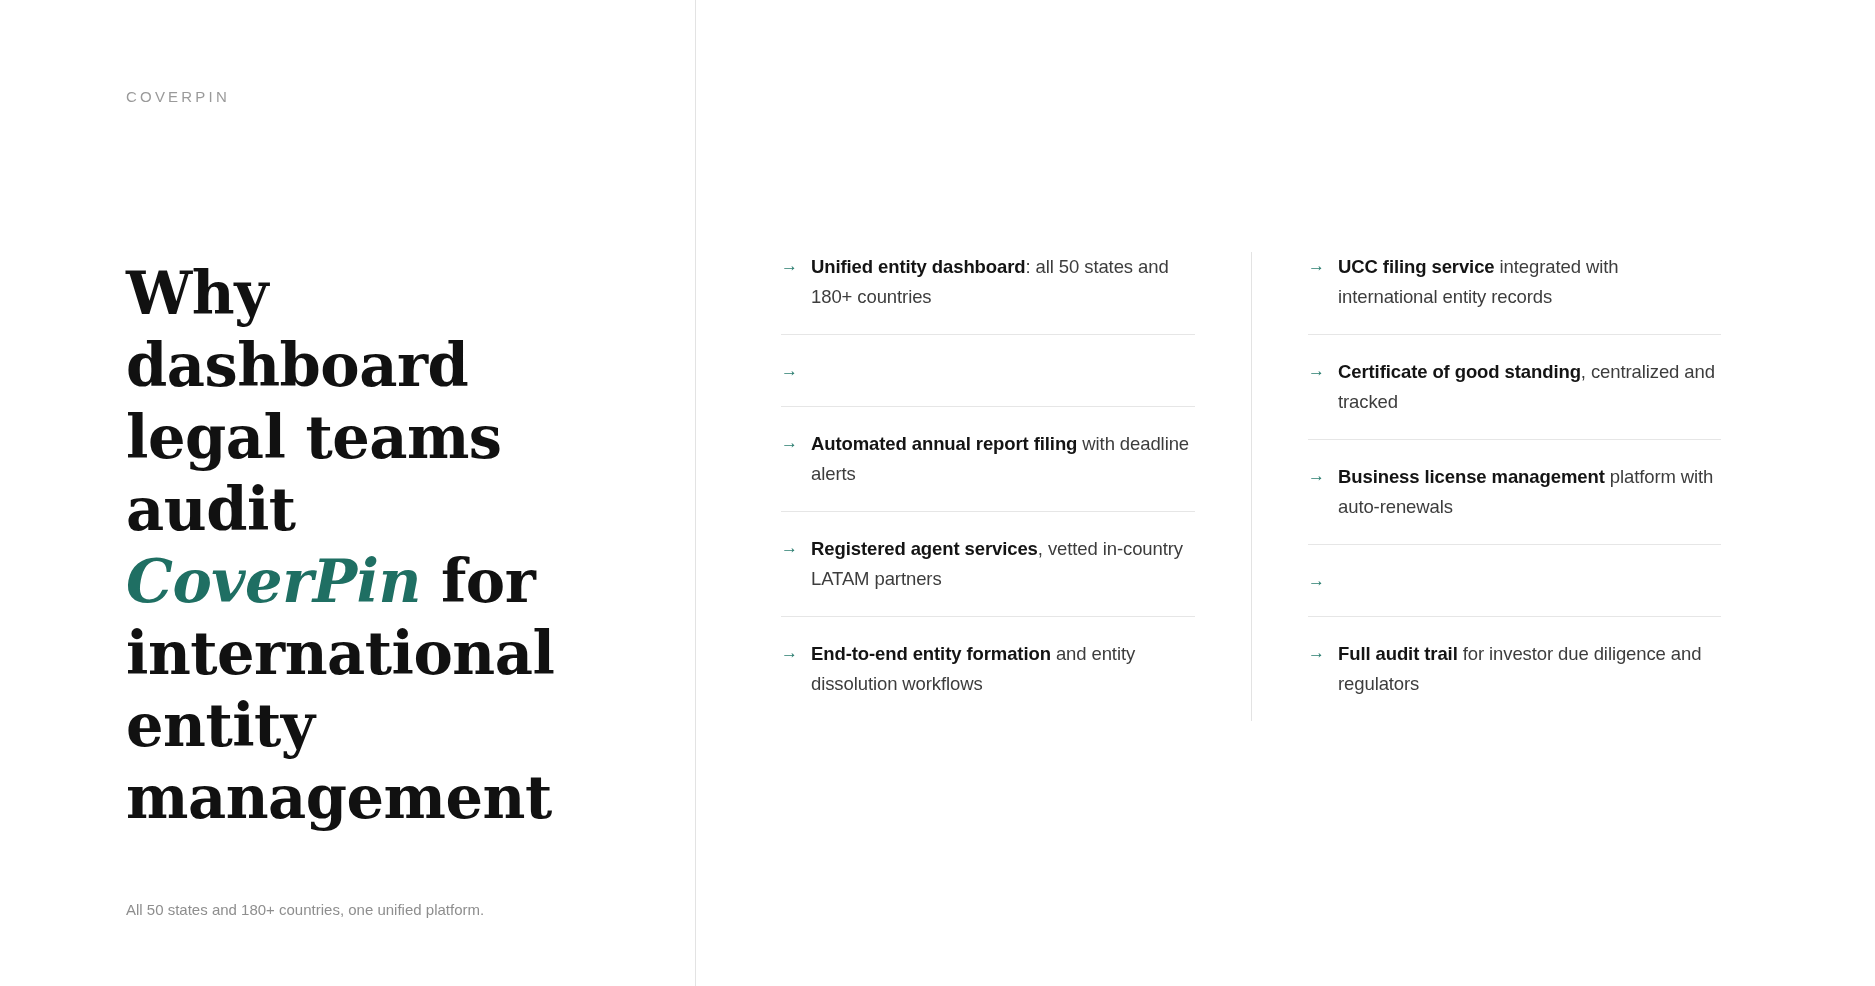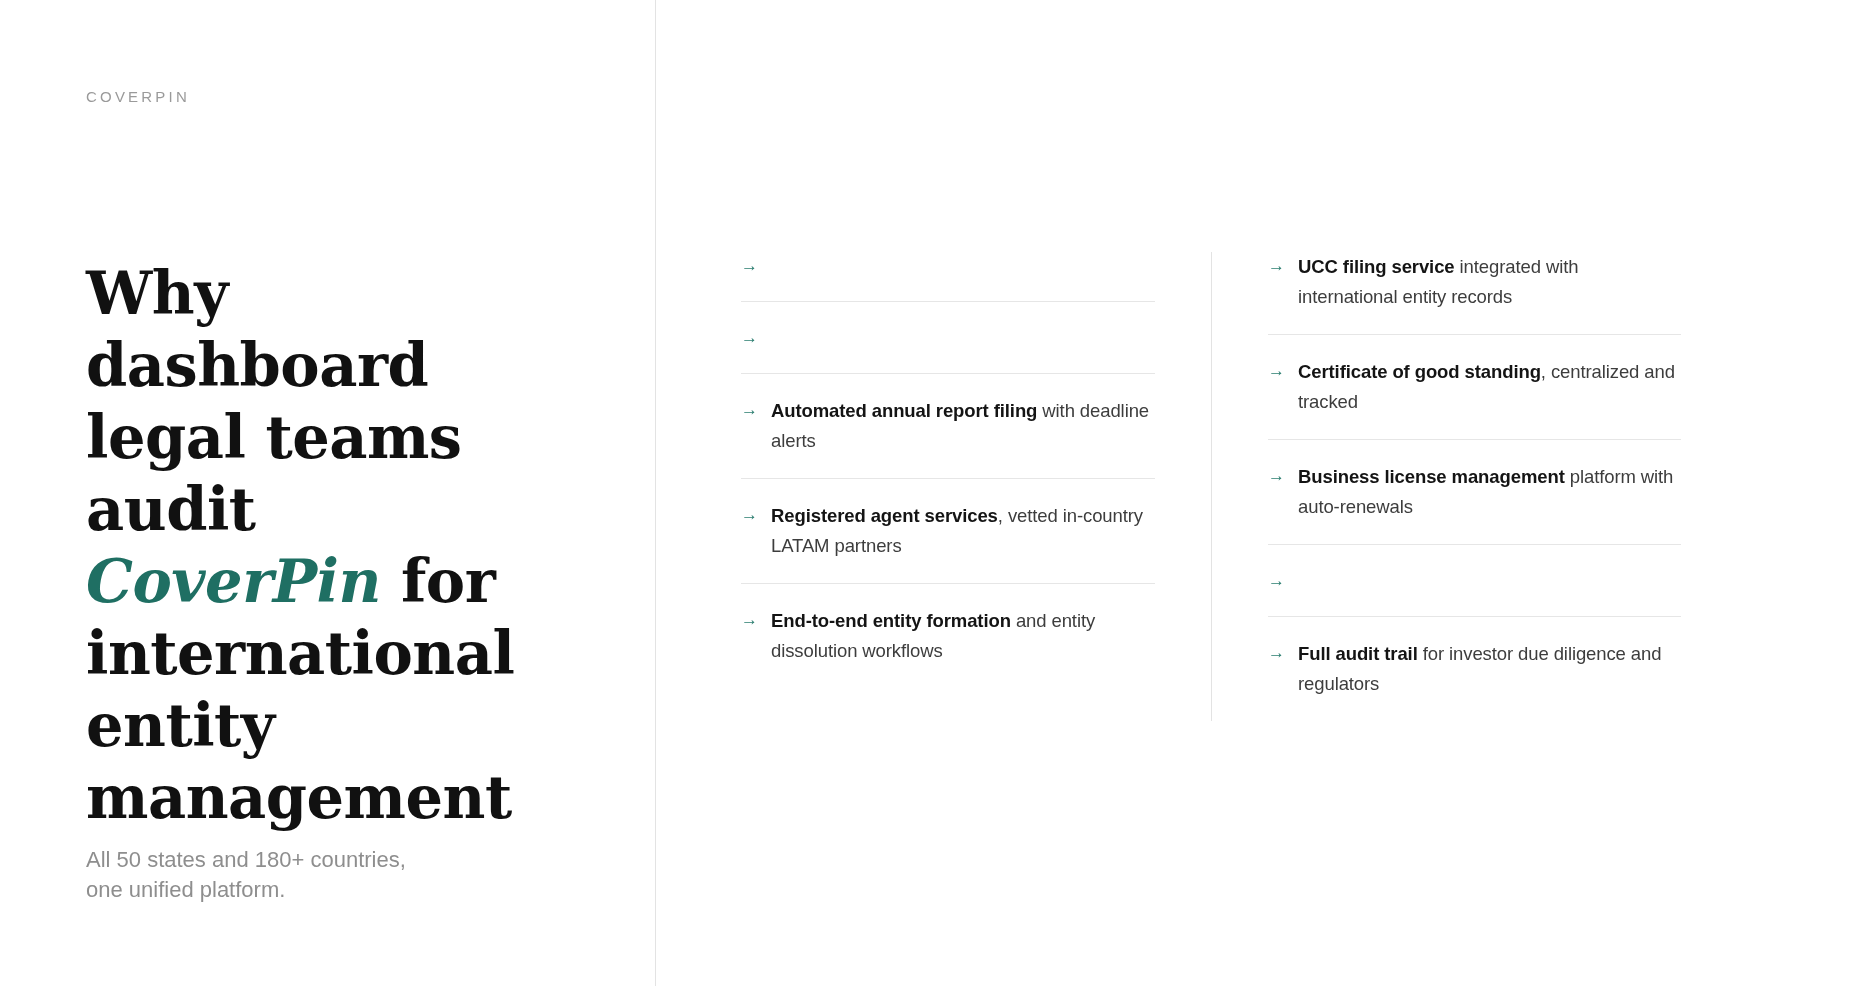--- a/index.html
+++ b/index.html
@@ -23,20 +23,21 @@
   }
 
   
   .left-panel {
     position: relative;
     width: 656px;
     height: 986px;
     box-sizing: border-box;
     padding: 0 0 0 86px;
     flex: 0 0 656px;
+    margin-left: 40px;
   }
   .left-divider {
     position: absolute;
     top: 0;
     right: 0;
     width: 1px;
     height: 986px;
     background: #e3e3e3;
   }
   .brand {
@@ -61,24 +62,24 @@
     color: #111111;
   }
   .headline .accent {
     font-family: "DejaVu Serif", "Liberation Serif", serif;
     font-style: italic;
     font-weight: 700;
     color: #1f6f63;
   }
   .subtext {
     position: absolute;
-    top: 845px;
+    top: 895px;
     left: 86px;
     width: 360px;
-    font-size: 22px;
+    font-size: 15px;
     line-height: 30px;
     color: #8e8e8e;
   }
 
   
   .right-panel {
     position: relative;
     flex: 1 1 auto;
     height: 986px;
   }
@@ -156,20 +157,23 @@
     <div class="left-divider"></div>
   </div>
 
   <div class="right-panel">
     <div class="columns">
 
       <div class="col col-left">
 
         <div class="feature">
           <span class="arrow">→</span>
+          <div class="feature-text">
+            <span class="strong">Unified entity dashboard</span><span>: all 50 states and 180+ countries</span>
+          </div>
         </div>
 
         <div class="feature">
           <span class="arrow">→</span>
         </div>
 
         <div class="feature">
           <span class="arrow">→</span>
           <div class="feature-text">
             <span class="strong">Automated annual report filing</span><span> with deadline alerts</span>

